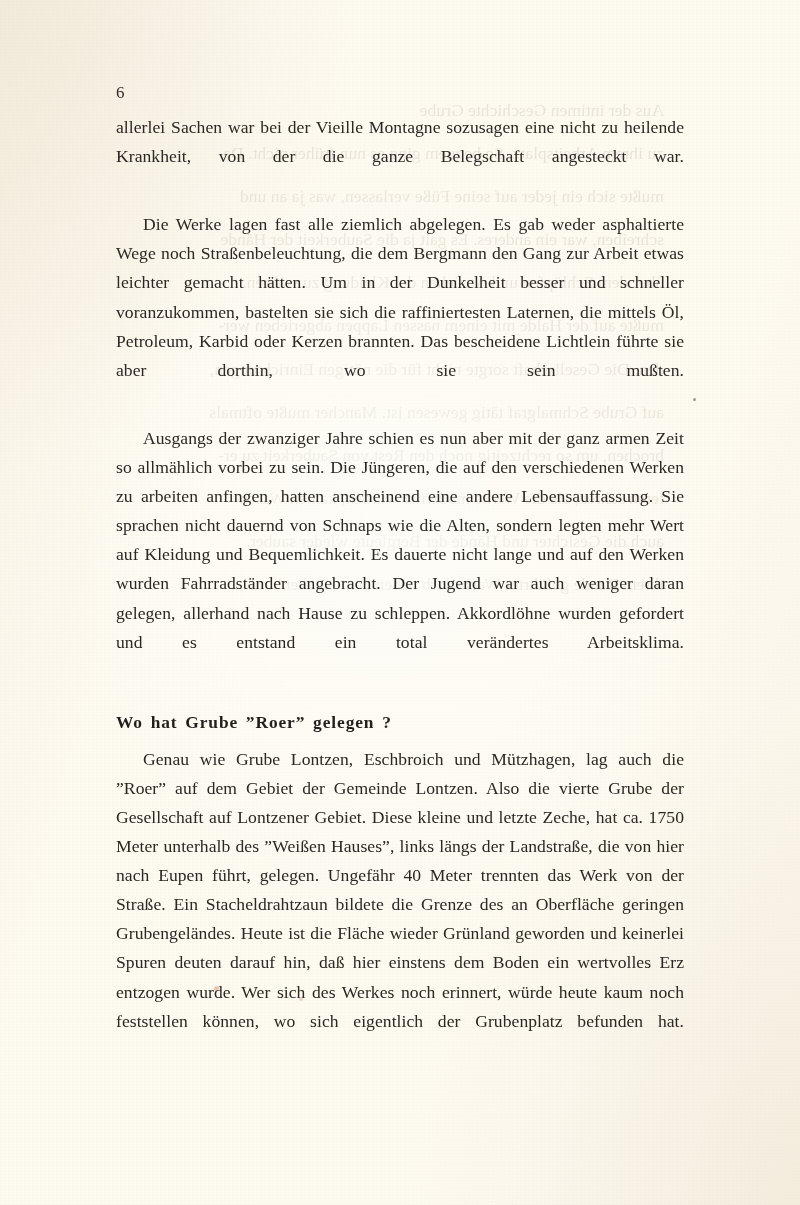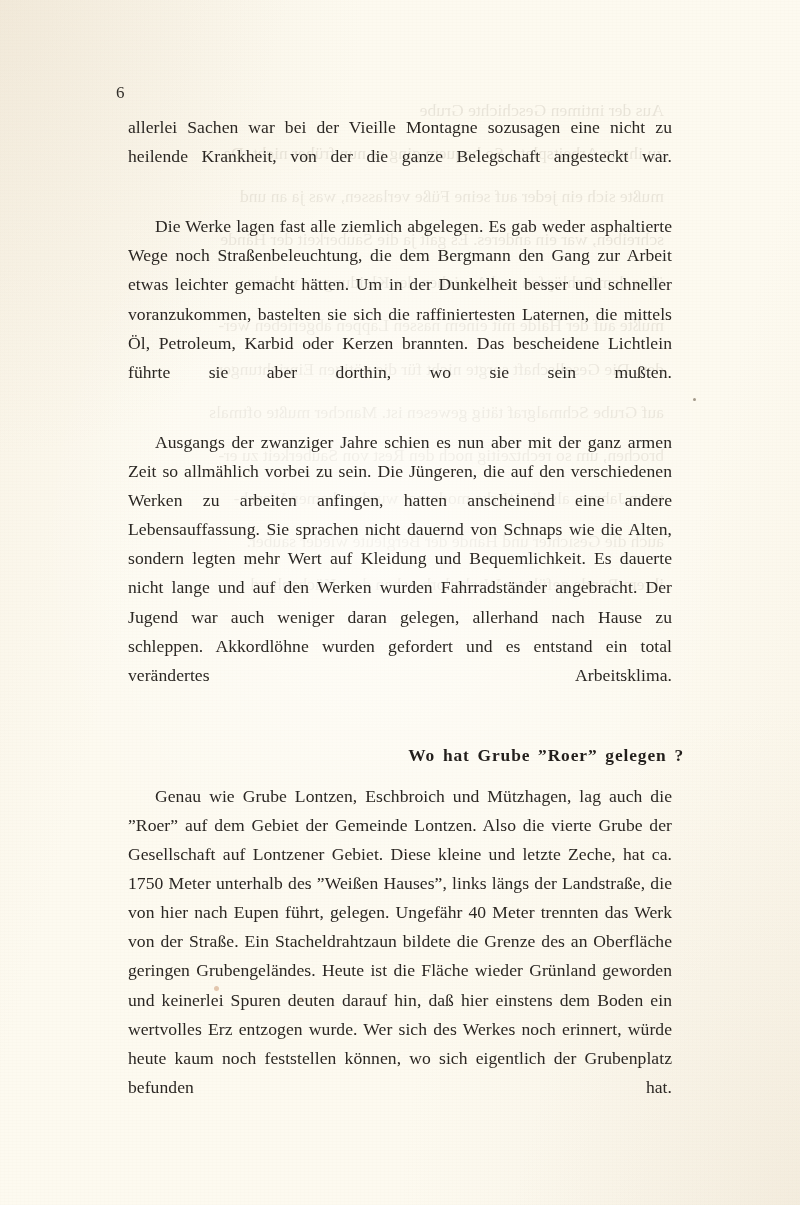--- a/index.html
+++ b/index.html
@@ -92,21 +92,21 @@
 
   .folio {
     font-size: 17px;
     line-height: 1;
     margin: 0 0 12px 0;
     letter-spacing: 0.2px;
     color: #33302b;
   }
 
   p.para {
-    margin: 12px;
+    margin: 0;
     font-size: 17.6px;
     line-height: 29.1px;
     text-align: justify;
     text-justify: inter-word;
     letter-spacing: 0.05px;
     word-spacing: 0.2px;
     color: #2b2723;
     -webkit-font-smoothing: antialiased;
   }
   p.para + p.para { margin-top: 10px; }
@@ -118,21 +118,21 @@
     content: "";
     display: inline-block;
     width: 100%;
   }
 
   h2.section-heading {
     margin: 22px 0 8px 0;
     font-size: 17.4px;
     line-height: 29px;
     font-weight: bold;
-    text-align: right;
+    text-align: left;
     letter-spacing: 0.9px;
     word-spacing: 2.5px;
     color: #231f1c;
   }
 
   
   .speck {
     position: absolute;
     z-index: 5;
     border-radius: 50%;

